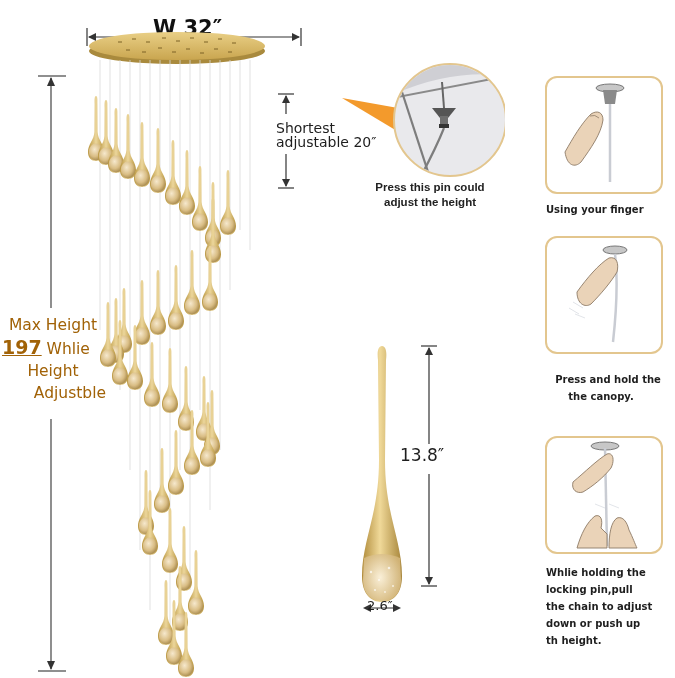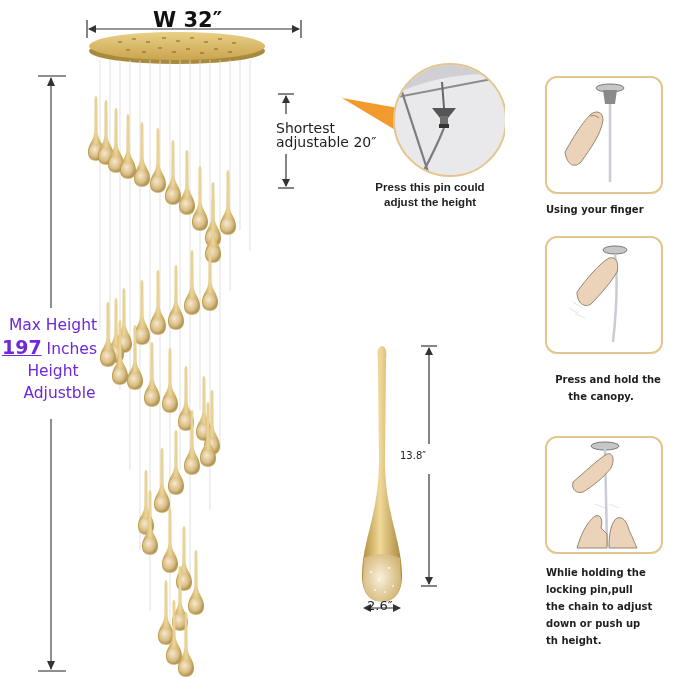--- a/index.html
+++ b/index.html
@@ -1,54 +1,54 @@
 <!DOCTYPE html>
 <html><head>
 <meta charset="utf-8">
 <style>
   html, body { margin:0; padding:0; background:#ffffff; }
   body { width:675px; height:678px; position:relative; overflow:hidden;
          font-family:"DejaVu Sans", sans-serif; color:#1a1a1a; }
   .abs { position:absolute; }
   .txt-dim { font-family:"DejaVu Sans", sans-serif; font-size:13px; color:#1e1e1e; line-height:15px; }
   .width-label { font-family:"DejaVu Sans", sans-serif; font-weight:bold; font-size:21px; color:#111; }
-  .max-label { font-family:"DejaVu Sans", sans-serif; font-size:15.5px; line-height:22px; color:#6d28d9; text-align:center; }
+  .max-label { font-family:"DejaVu Sans", sans-serif; font-size:15.5px; line-height:22px; color:#a16207; text-align:center; }
   .max-label b { font-size:19px;text-decoration:underline; }
   .caption-bold { font-family:"Liberation Sans", sans-serif; font-weight:bold; font-size:11.5px; color:#222; text-align:center; line-height:15px; }
   .step-box { position:absolute; width:118px; height:118px; border:2px solid #e3c68e; border-radius:12px; background:#fff; box-sizing:border-box; overflow:hidden; }
   .step-cap { position:absolute; font-family:"DejaVu Sans", sans-serif; font-size:10px; font-weight:bold; color:#1e1e1e; line-height:17px; }
   svg { display:block; }
 </style>
 </head>
 <body>
 
-<div class="abs" style="left:86px;top:4px;width:216px;height:34px;">
+<div class="abs" style="left:86px;top:12px;width:216px;height:34px;">
   <div class="abs width-label" style="left:67px;top:4px;">W 32″</div>
   <svg class="abs" style="left:0;top:14px" width="216" height="20">
     <line x1="1" y1="2" x2="1" y2="20" stroke="#333" stroke-width="1.2"></line>
     <line x1="215" y1="2" x2="215" y2="20" stroke="#333" stroke-width="1.2"></line>
     <line x1="3" y1="11" x2="213" y2="11" stroke="#333" stroke-width="1.2"></line>
     <polygon points="2,11 10,7 10,15" fill="#333"></polygon>
     <polygon points="214,11 206,7 206,15" fill="#333"></polygon>
   </svg>
 </div>
 
 <svg class="abs" style="left:36px;top:74px" width="32" height="600">
   <line x1="2" y1="2" x2="30" y2="2" stroke="#444" stroke-width="1.2"></line>
   <line x1="2" y1="597" x2="30" y2="597" stroke="#444" stroke-width="1.2"></line>
   <line x1="15" y1="4" x2="15" y2="234" stroke="#444" stroke-width="1.2"></line>
   <line x1="15" y1="345" x2="15" y2="595" stroke="#444" stroke-width="1.2"></line>
   <polygon points="15,3 11,12 19,12" fill="#333"></polygon>
   <polygon points="15,596 11,587 19,587" fill="#333"></polygon>
 </svg>
 <div class="abs max-label" style="left:0;top:314px;width:106px;">
   <div>Max Height</div>
-  <div style="text-align:left;padding-left:2px;"><b>197</b> <span>Inches</span></div>
+  <div style="text-align:left;padding-left:2px;"><b>197</b> <span>Whlie</span></div>
   <div>Height</div>
-  <div style="text-align:center;padding-left:13px;">Adjustble</div>
+  <div style="text-align:right;padding-left:13px;">Adjustble</div>
 </div>
 
 <svg class="abs" style="left:80px;top:30px" width="200" height="648" viewBox="0 0 200 648">
   <defs>
     <linearGradient id="gCanopy" x1="0" y1="0" x2="0" y2="1">
       <stop offset="0" stop-color="#e9cf86"></stop>
       <stop offset="1" stop-color="#c9a54f"></stop>
     </linearGradient>
     <radialGradient id="gDrop" cx="0.4" cy="0.35" r="0.7">
       <stop offset="0" stop-color="#f7ead0"></stop>
@@ -215,21 +215,21 @@
   <line x1="66" y1="246" x2="82" y2="246" stroke="#333" stroke-width="1.2"></line>
   <line x1="74" y1="8" x2="74" y2="104" stroke="#333" stroke-width="1.2"></line>
   <line x1="74" y1="134" x2="74" y2="244" stroke="#333" stroke-width="1.2"></line>
   <polygon points="74,7 70,15 78,15" fill="#333"></polygon>
   <polygon points="74,245 70,237 78,237" fill="#333"></polygon>
 
   <line x1="10" y1="268" x2="44" y2="268" stroke="#333" stroke-width="1.2"></line>
   <polygon points="8,268 16,264 16,272" fill="#333"></polygon>
   <polygon points="46,268 38,264 38,272" fill="#333"></polygon>
 </svg>
-<div class="abs txt-dim" style="left:400px;top:448px;font-size:10px;">13.8″</div>
+<div class="abs txt-dim" style="left:400px;top:448px;font-size:17px;">13.8″</div>
 <div class="abs txt-dim" style="left:367px;top:598px;">2.6″</div>
 
 <div class="step-box" style="left:545px;top:76px;">
   <svg width="114" height="114">
     <ellipse cx="63" cy="10" rx="14" ry="4" fill="#c7c7c7" stroke="#777" stroke-width="1"></ellipse>
     <path d="M56,12 L70,12 L68,26 L58,26 Z" fill="#8a8a8a"></path>
     <line x1="63" y1="26" x2="63" y2="104" stroke="#c9ccd3" stroke-width="2.5"></line>
     <path d="M18,74 C26,60 34,46 44,36 C50,32 56,34 56,42 C54,56 44,70 34,84 C28,90 20,88 18,74 Z" fill="#ead3b8" stroke="#8d7a66" stroke-width="0.9"></path>
     <path d="M43,38 Q48,36 52,40" stroke="#8d7a66" stroke-width="0.8" fill="none"></path>
   </svg>

